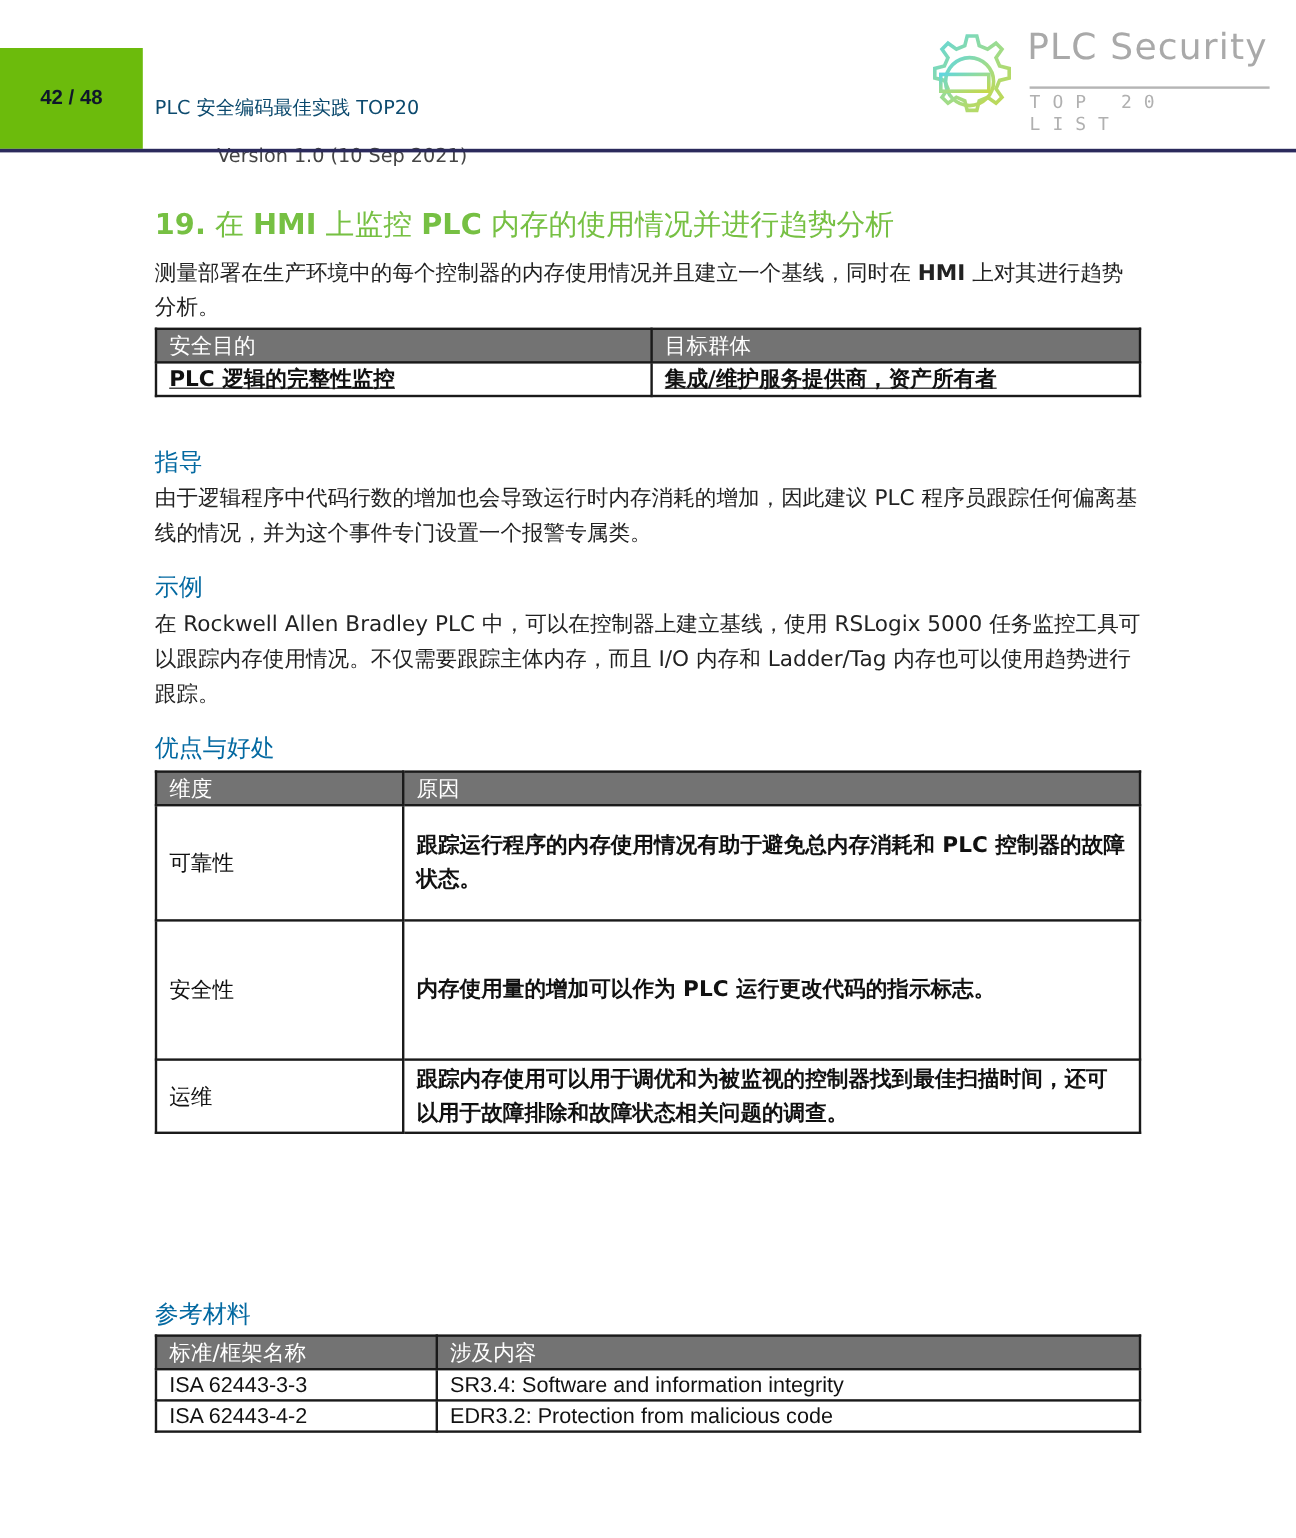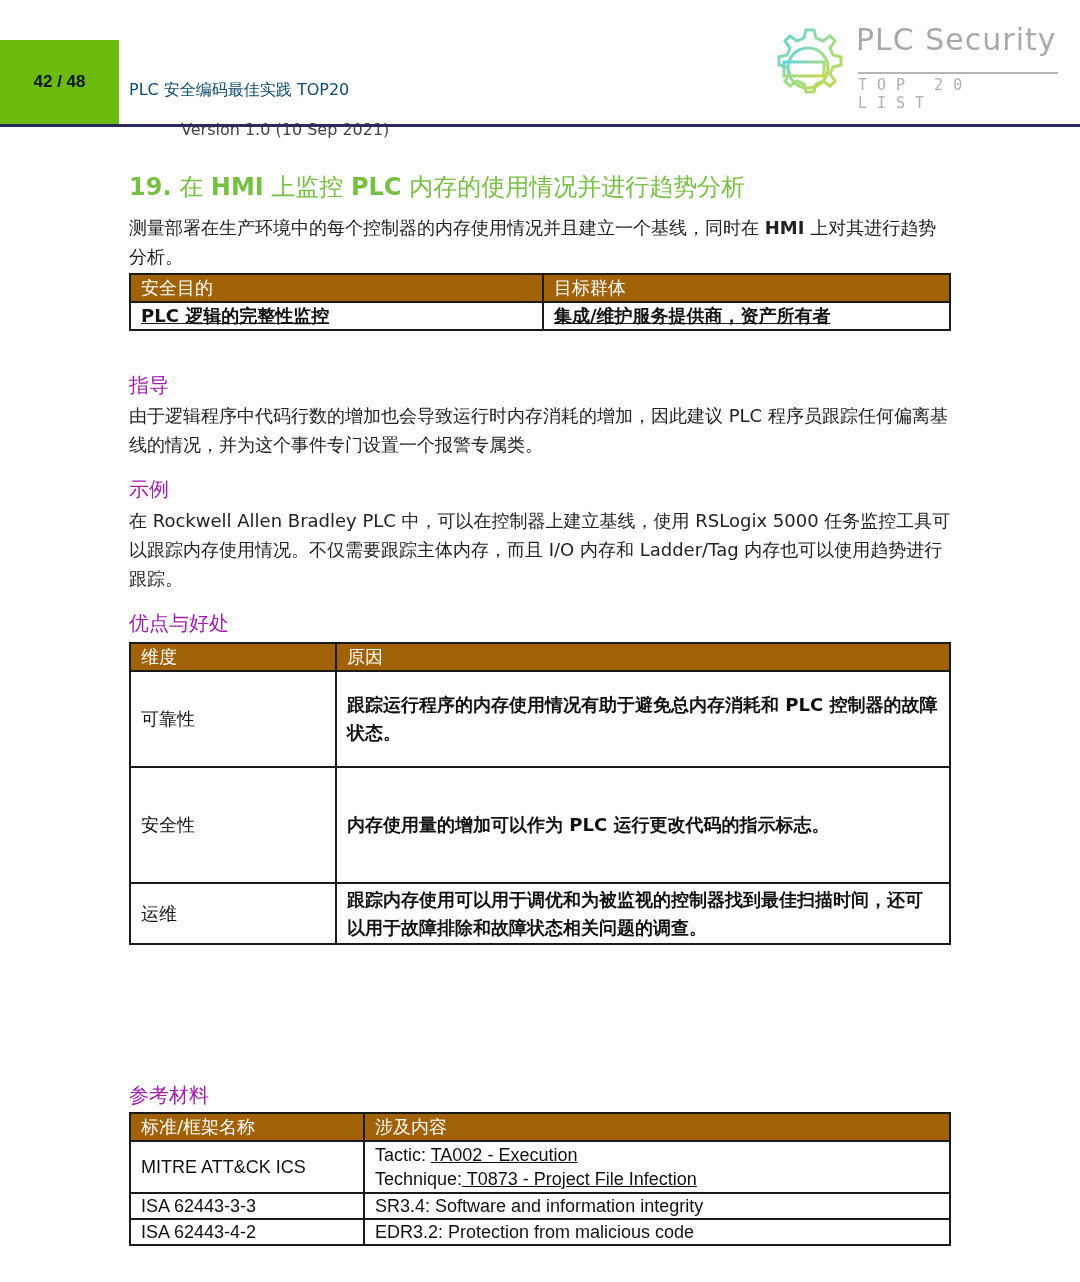--- a/index.html
+++ b/index.html
@@ -21,24 +21,24 @@
   .logo-text-sub { position: absolute; left: 94px; top: 54px; font-family: "DejaVu Sans Mono", monospace;
                    font-size: 15px; color: #b0b0b0; letter-spacing: 10px; }
 
   .section-heading { position: absolute; left: 129px; top: 171px; font-size: 24px; color: #76c043;
                      font-family: "DejaVu Sans", sans-serif; white-space: nowrap; }
   .section-heading b { font-weight: bold; }
 
   .para { position: absolute; left: 129px; width: 822px; font-size: 18px; line-height: 29px; color: #222; }
   .para b { font-weight: bold; }
 
-  .sub-heading { position: absolute; left: 129px; font-size: 20px; color: #a21caf; }
+  .sub-heading { position: absolute; left: 129px; font-size: 20px; color: #0369a1; }
 
   table { border-collapse: collapse; position: absolute; left: 129px; width: 822px; }
-  th { background: #a16207; color: #ffffff; text-align: left; font-weight: normal; font-size: 18px;
+  th { background: #737373; color: #ffffff; text-align: left; font-weight: normal; font-size: 18px;
        padding: 0 10px; border: 2px solid #1a1a1a; }
   td { border: 2px solid #1a1a1a; padding: 0 10px; font-size: 18px; color: #111; vertical-align: middle; }
 
   .t1 td { font-weight: bold; }
   .t2 td.reason { font-weight: bold; line-height: 28px; }
   .t3 td, .t3 th { font-family: "Liberation Sans", sans-serif; }
   .t3 td { font-size: 18px; line-height: 24px; }
   .t3 th { font-family: "DejaVu Sans", sans-serif; }
   .u { text-decoration: underline; }
 </style>
@@ -128,27 +128,20 @@
 </tbody>
   </table>
 
 <div class="sub-heading" style="top:1082px;">参考材料</div>
 <table class="t3" style="top:1112px;">
   <tbody>
       <tr style="height:28px;">
     <th style="width:212px;">标准/框架名称</th>
     <th>涉及内容</th>
   </tr>
-  <tr style="height:52px;">
-    <td>MITRE ATT&amp;CK ICS</td>
-    <td>
-      <div><span>Tactic: </span><span class="u">TA002 - Execution </span></div>
-      <div><span>Technique:</span><span class="u"> T0873 - Project File Infection </span></div>
-    </td>
-  </tr>
   <tr style="height:26px;">
     <td>ISA 62443-3-3</td>
     <td>SR3.4: Software and information integrity</td>
   </tr>
   <tr style="height:26px;padding-left:39px;">
     <td>ISA 62443-4-2</td>
     <td>EDR3.2: Protection from malicious code</td>
   </tr>
 </tbody>
   </table>

